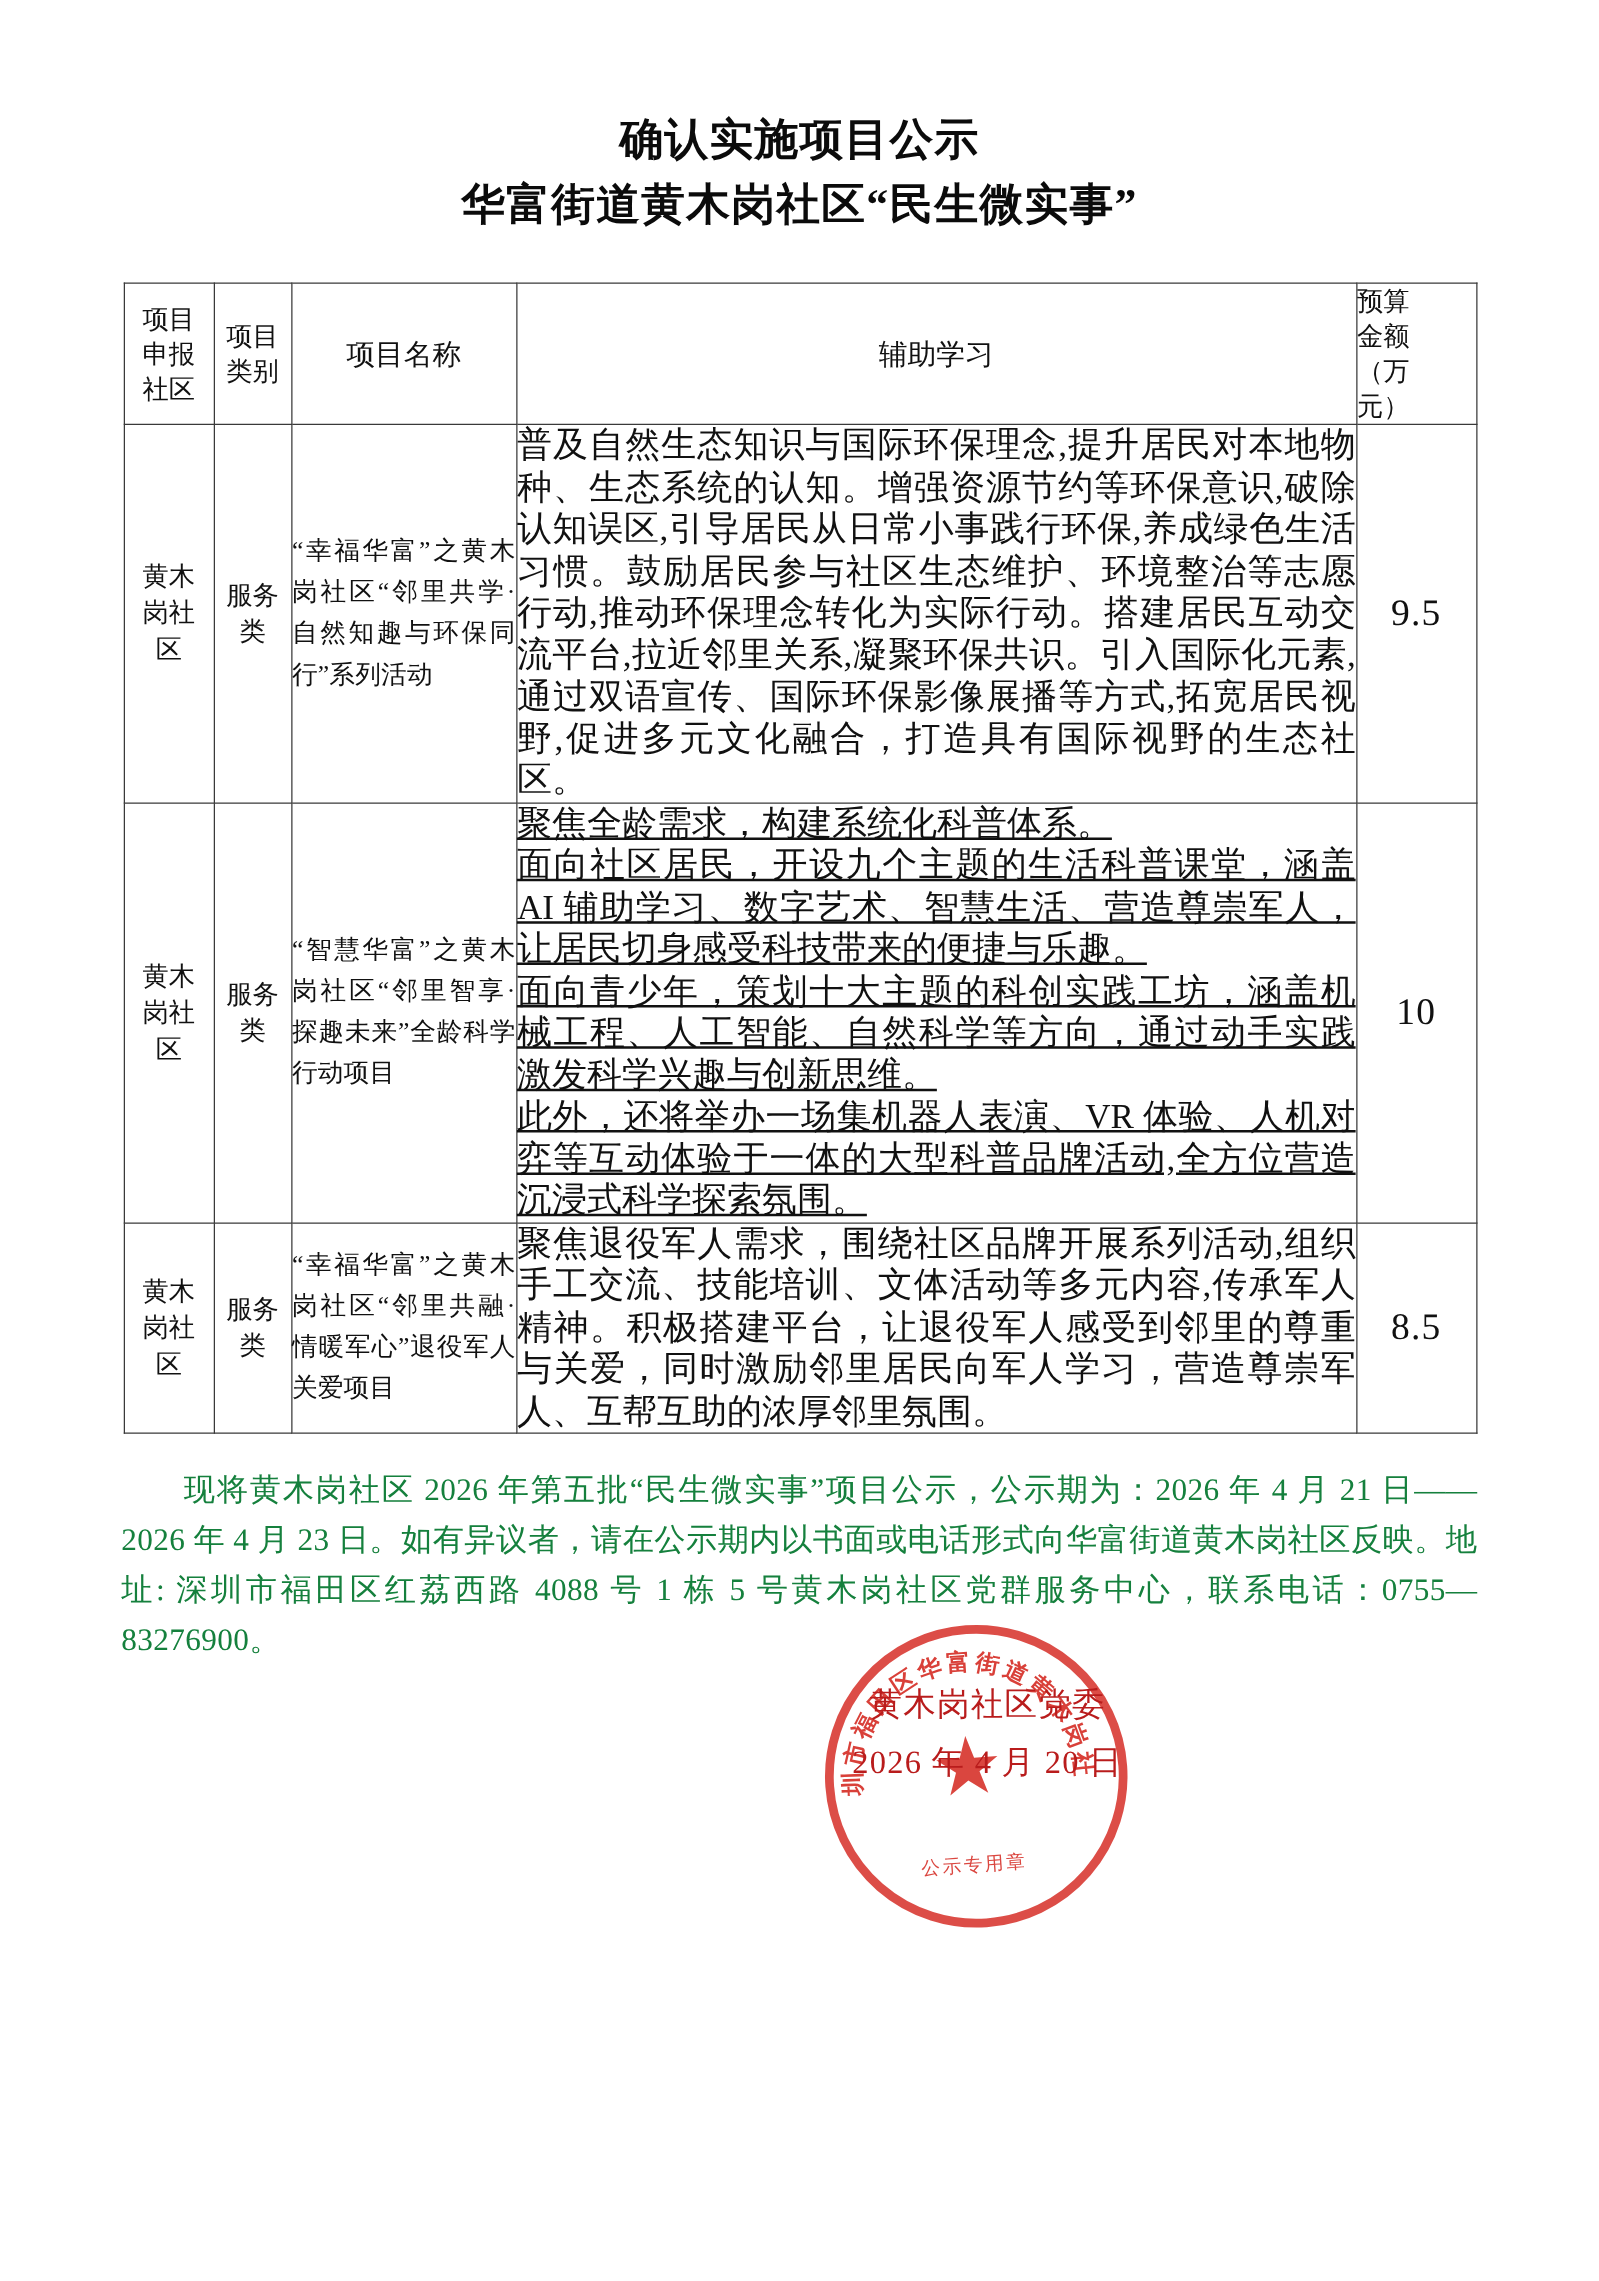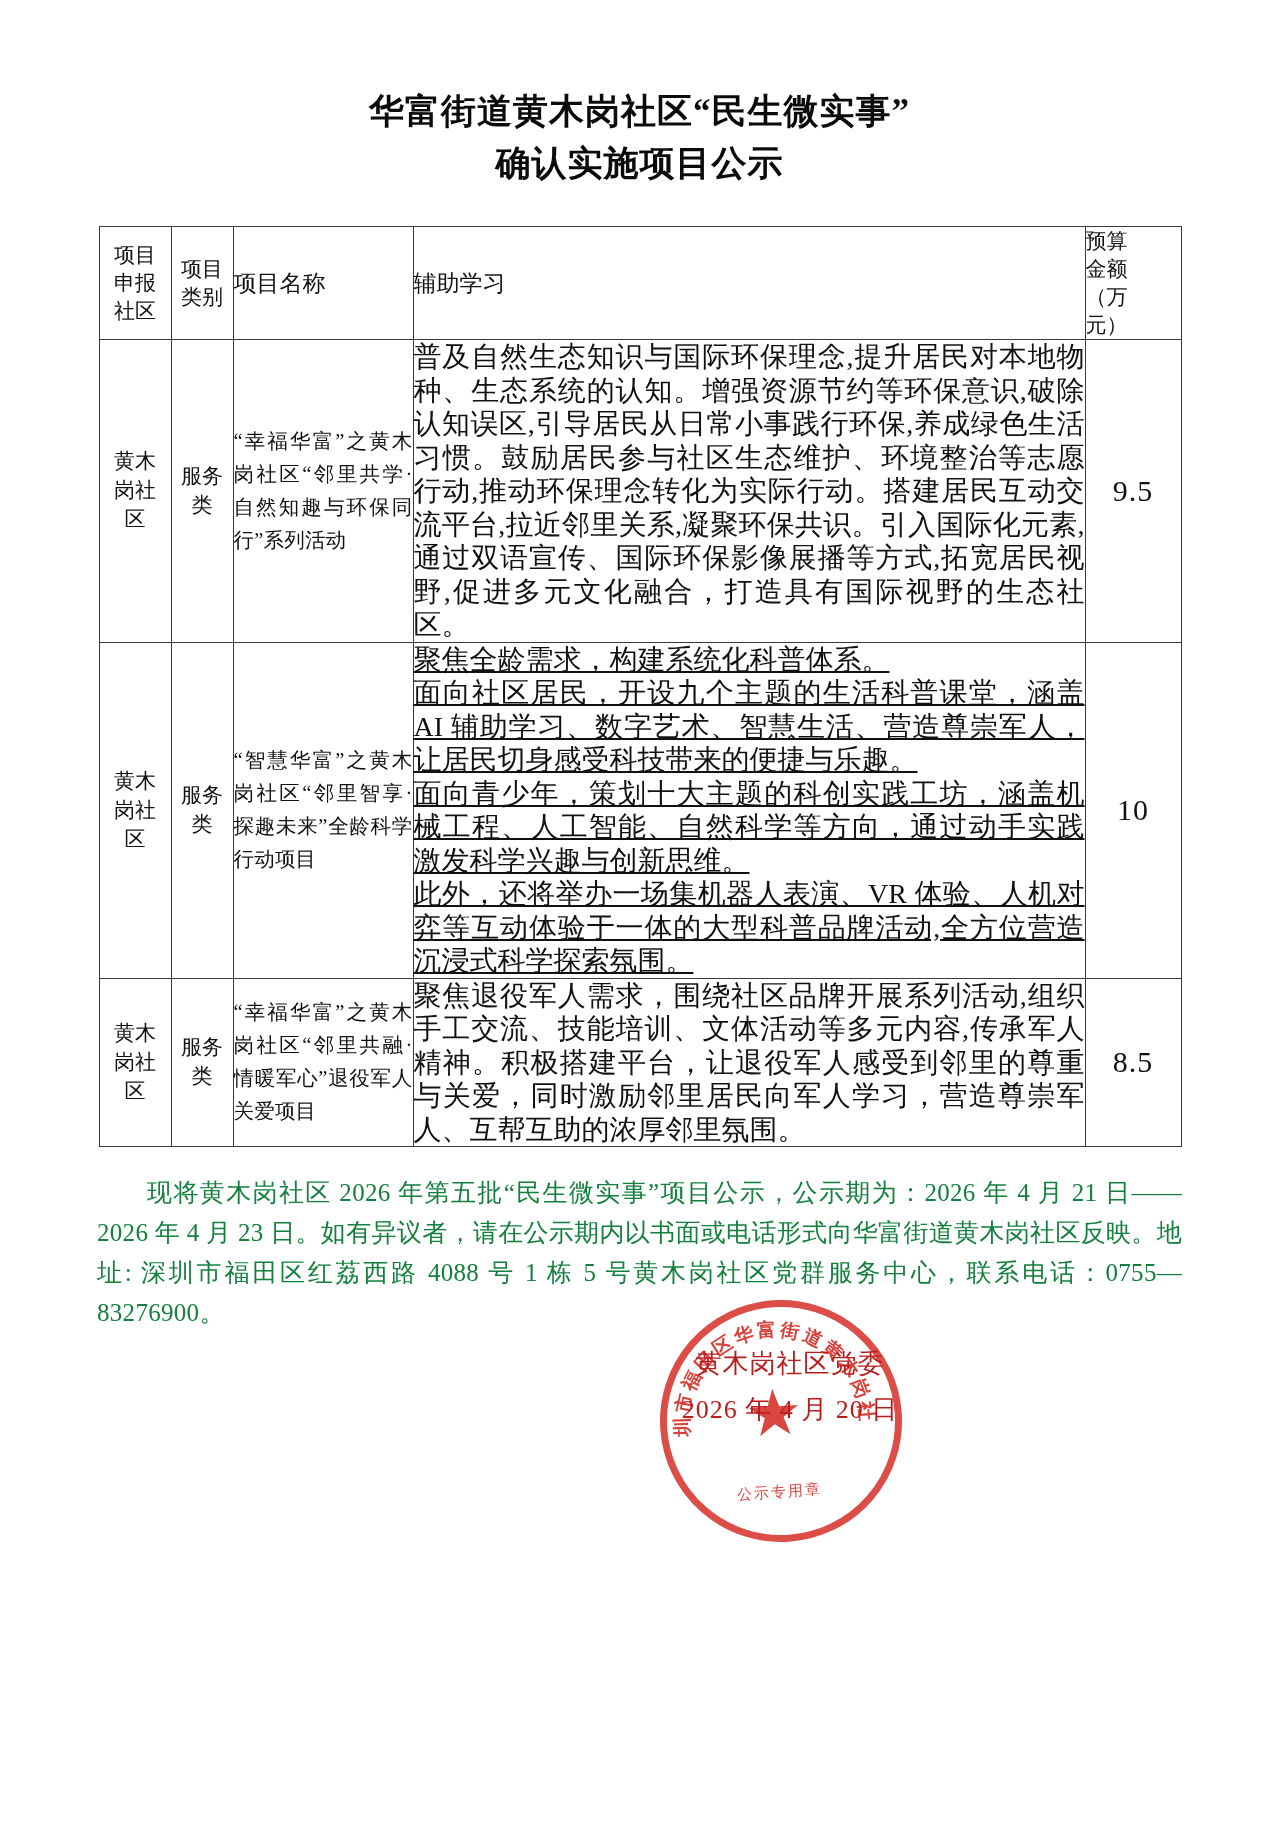--- a/index.html
+++ b/index.html
@@ -66,21 +66,21 @@
   .hdr-vert {
     font-size: 21px;
     line-height: 28px;
     text-align: center;
     padding: 10px 6px;
     letter-spacing: 0px;
     font-family: "Liberation Serif", "DejaVu Serif", serif;
   }
   .hdr-center {
     font-size: 23px;
-    text-align: left;
+    text-align: center;
     padding: 10px 6px;
   }
   .hdr-budget {
     font-size: 21px;
     line-height: 28px;
     text-align: left;
     padding: 8px 10px;
   }
 
   .cell-vert {
@@ -204,22 +204,22 @@
     color: #b91c1c;
     letter-spacing: 1px;
   }
 </style>
 </head>
 <body>
 
 <div class="page">
 
   <div class="title-block">
+    <div class="title-line">确认实施项目公示</div>
     <div class="title-line">华富街道黄木岗社区“民生微实事”</div>
-    <div class="title-line">确认实施项目公示</div>
   </div>
 
   <div class="table-wrap">
     <table class="main">
       <colgroup>
         <col class="c1">
           <col class="c2">
           <col class="c3">
           <col class="c4">
           <col class="c5">

